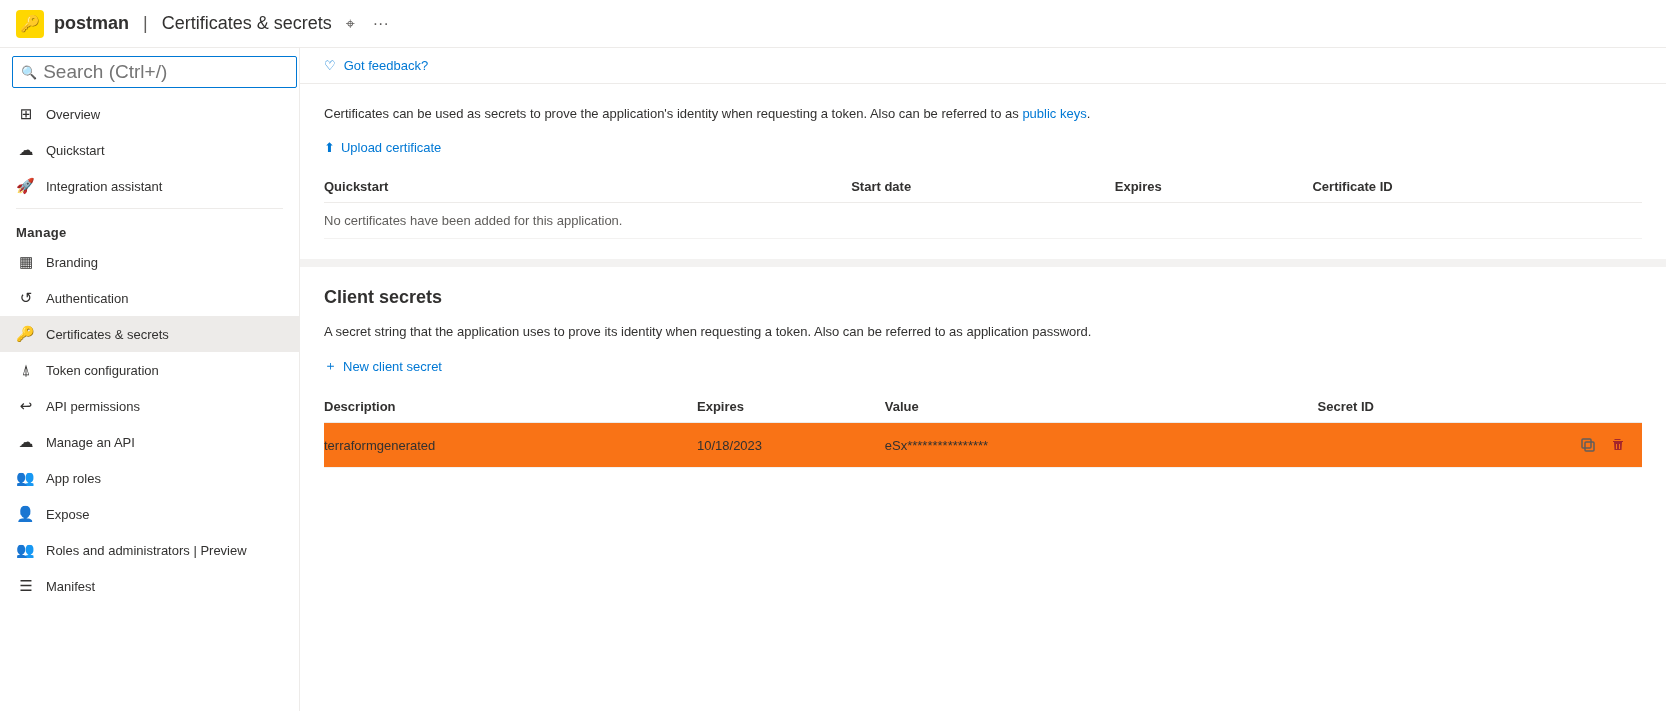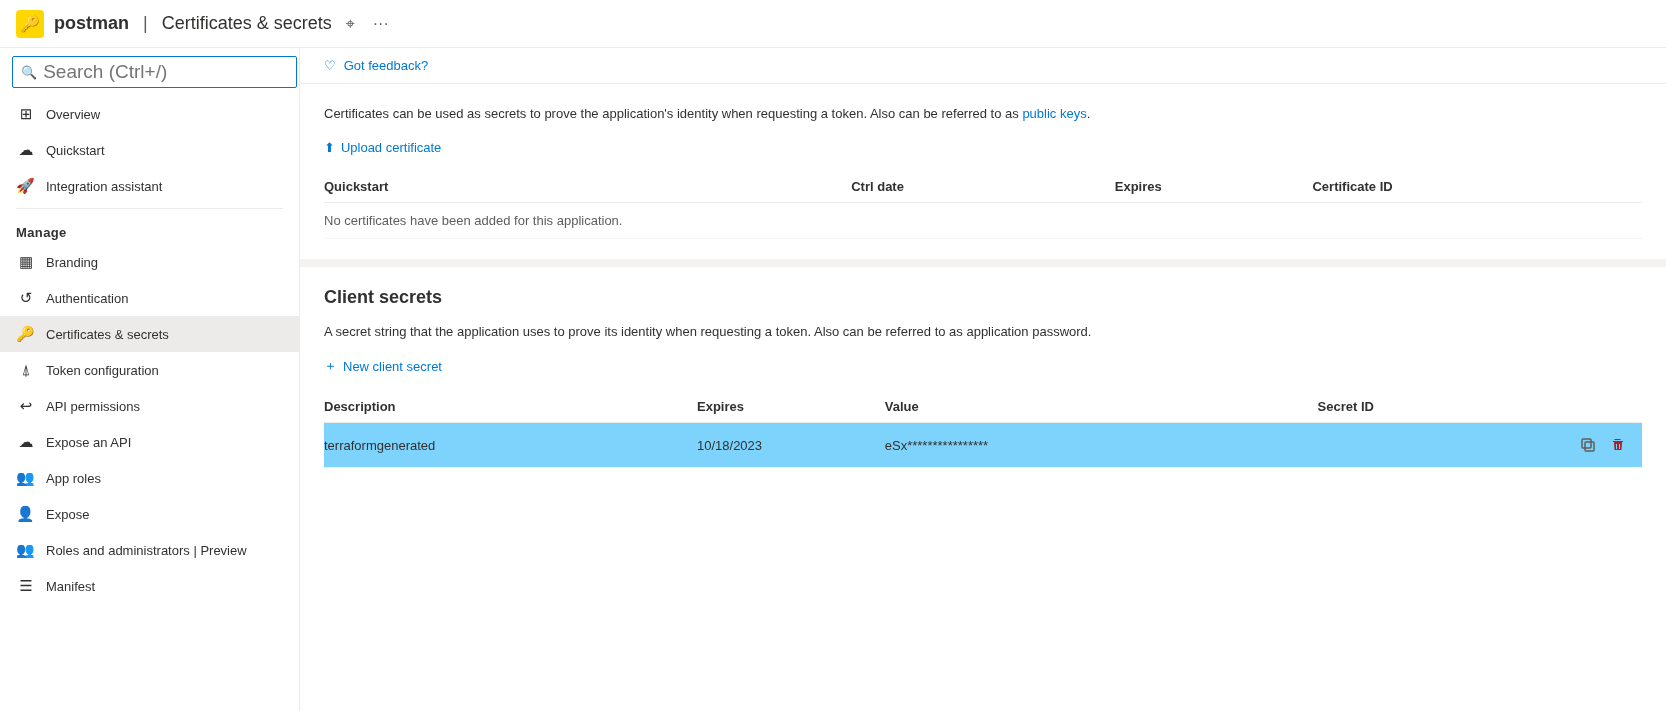--- a/index.html
+++ b/index.html
@@ -217,21 +217,21 @@
       color: #0078d4;
       cursor: pointer;
       font-size: 13px;
       margin-bottom: 16px;
       background: none;
       border: none;
       padding: 0;
     }
 
     .highlighted-row td {
-      background: #7dd3fc;
+      background: #f97316;
     }
 
     .secret-id-cell {
       background: #f3f2f1;
       min-width: 200px;
     }
 
     .action-icons {
       display: flex;
       align-items: center;
@@ -314,21 +314,21 @@
     <div class="nav-item">
       <span class="nav-icon">⍋</span>
       <span>Token configuration</span>
     </div>
     <div class="nav-item">
       <span class="nav-icon">↩</span>
       <span>API permissions</span>
     </div>
     <div class="nav-item">
       <span class="nav-icon">☁</span>
-      <span>Expose an API</span>
+      <span>Manage an API</span>
     </div>
     <div class="nav-item">
       <span class="nav-icon">👥</span>
       <span>App roles</span>
     </div>
     <div class="nav-item">
       <span class="nav-icon">👤</span>
       <span>Expose</span>
     </div>
     <div class="nav-item">
@@ -355,21 +355,21 @@
 
       <button class="upload-btn">
         <span>⬆</span>
         <span>Upload certificate</span>
       </button>
 
       <table>
         <thead>
           <tr class="table-header">
             <th class="th-thumbprint">Quickstart</th>
-            <th class="th-startdate">Ctrl date</th>
+            <th class="th-startdate">Start date</th>
             <th class="th-expires">Expires</th>
             <th class="th-certid">Certificate ID</th>
           </tr>
         </thead>
         <tbody>
           <tr class="empty-row">
             <td colspan="4">No certificates have been added for this application.</td>
           </tr>
         </tbody>
       </table>

